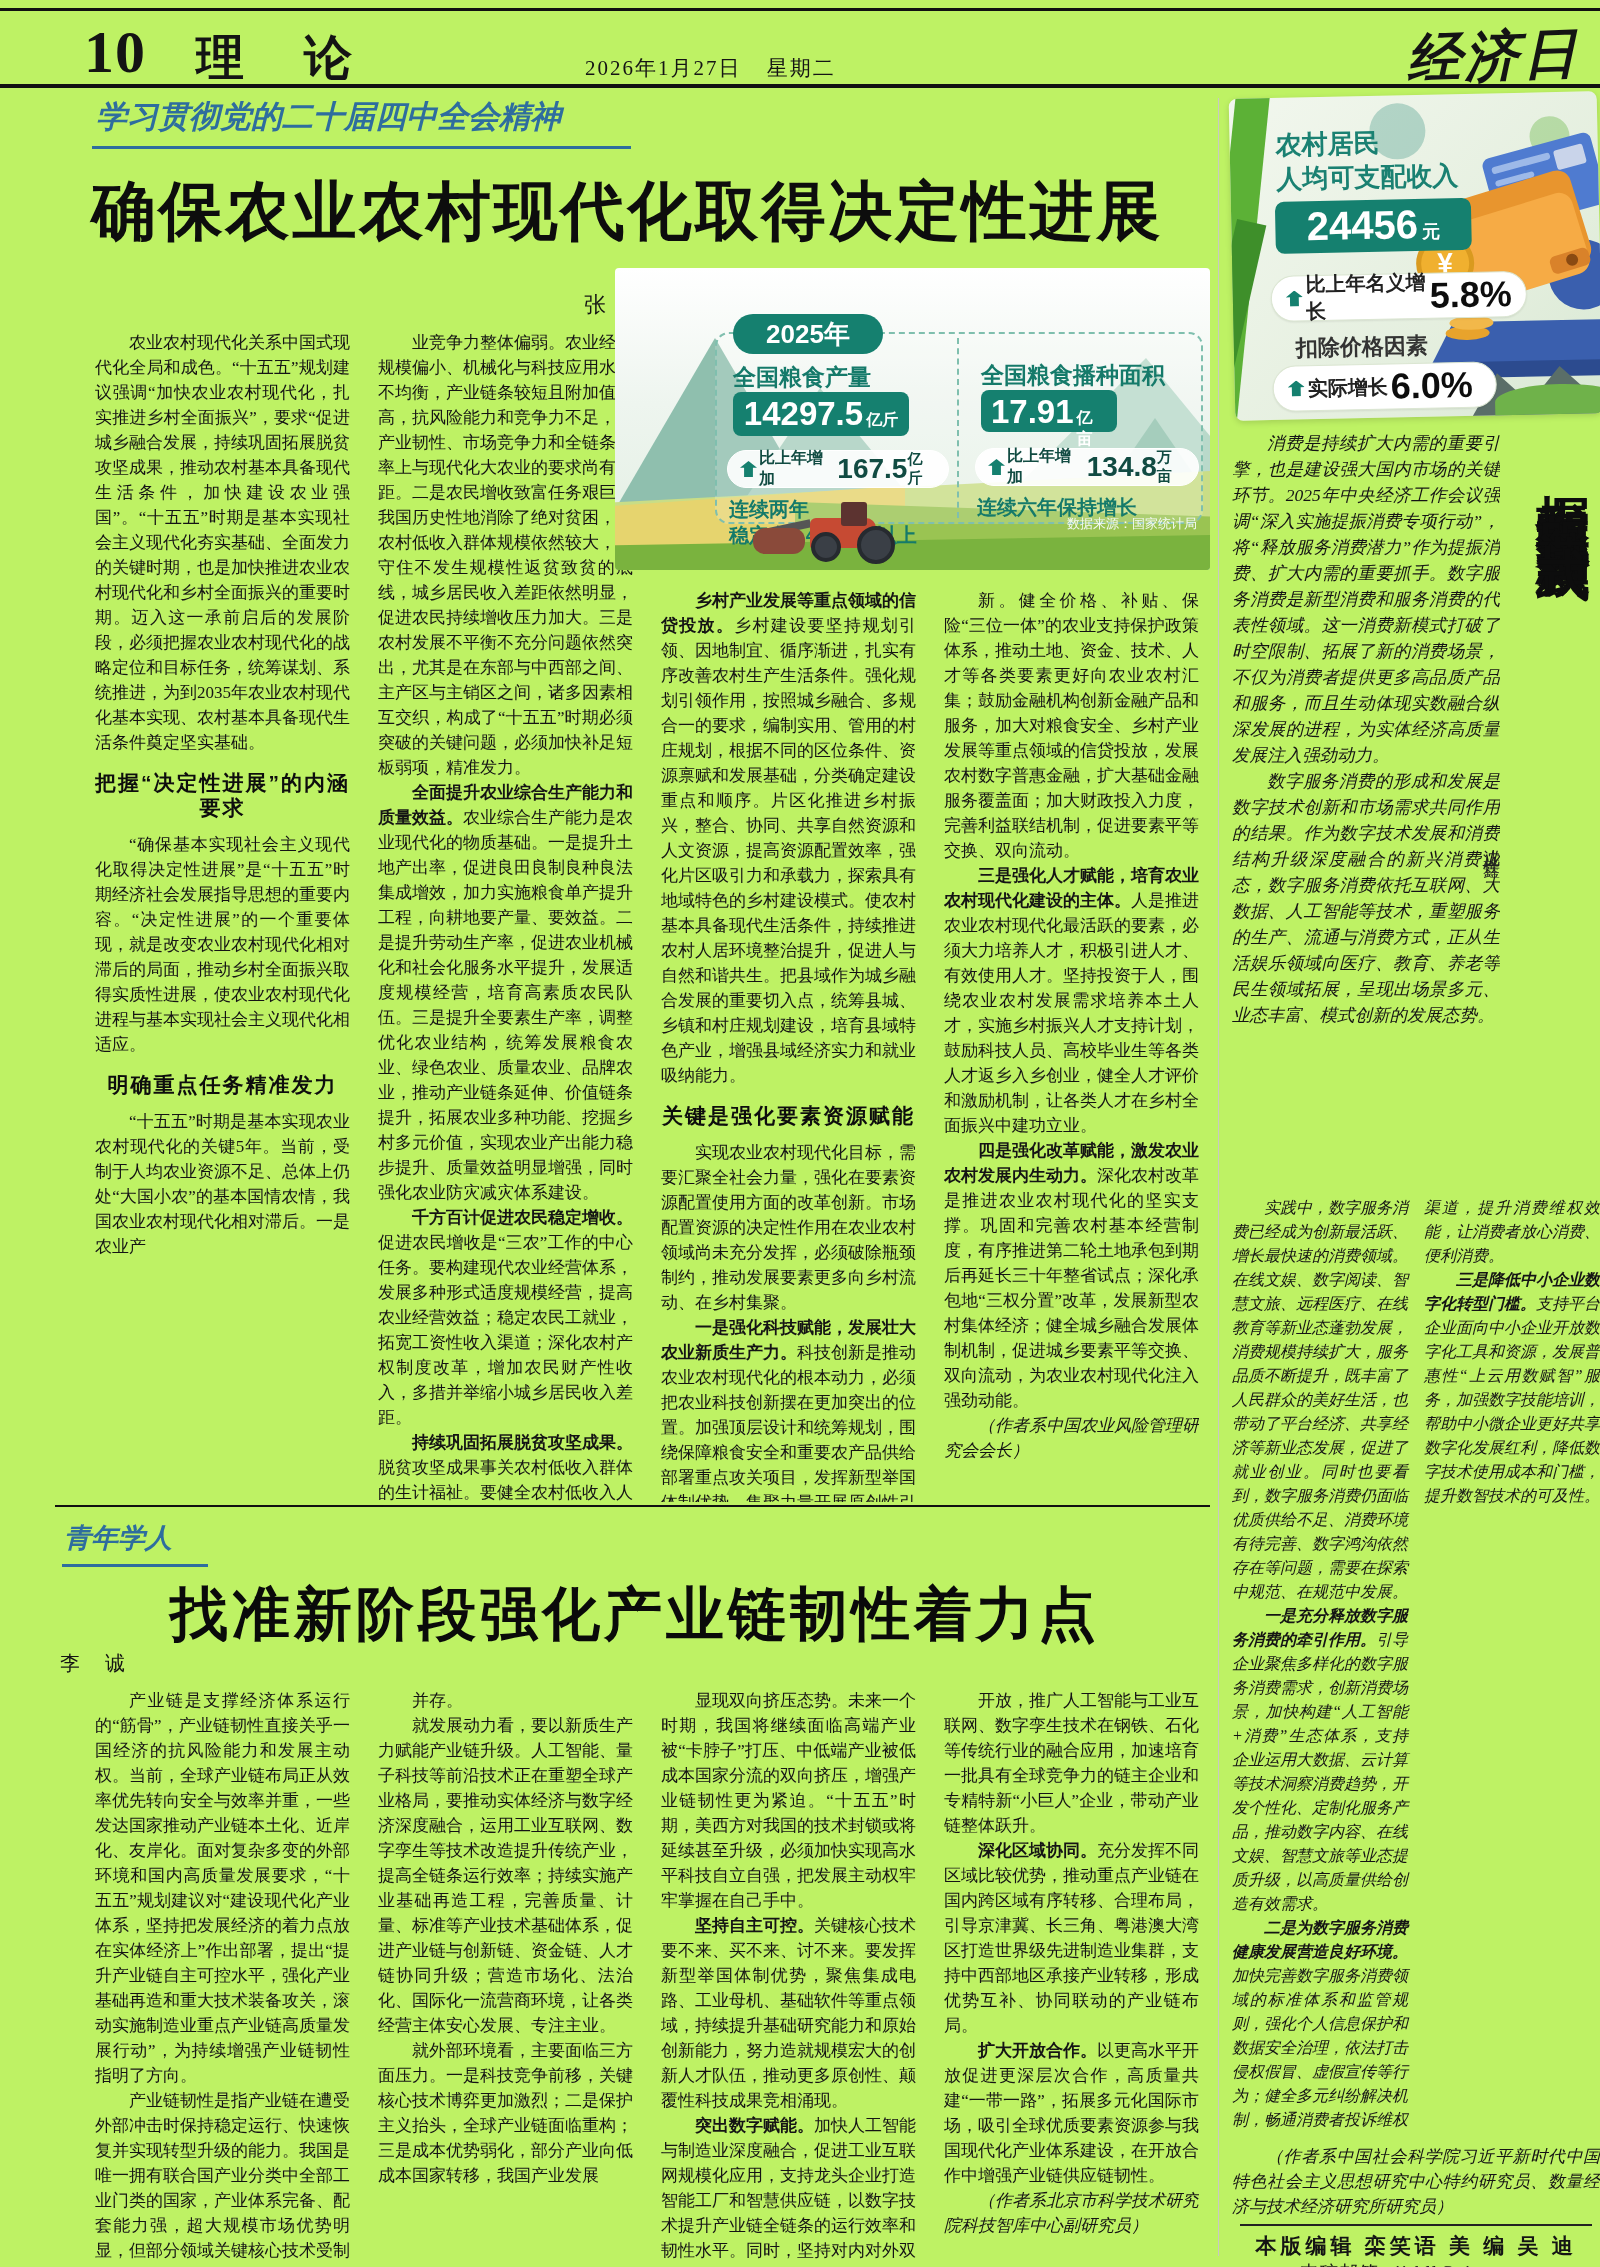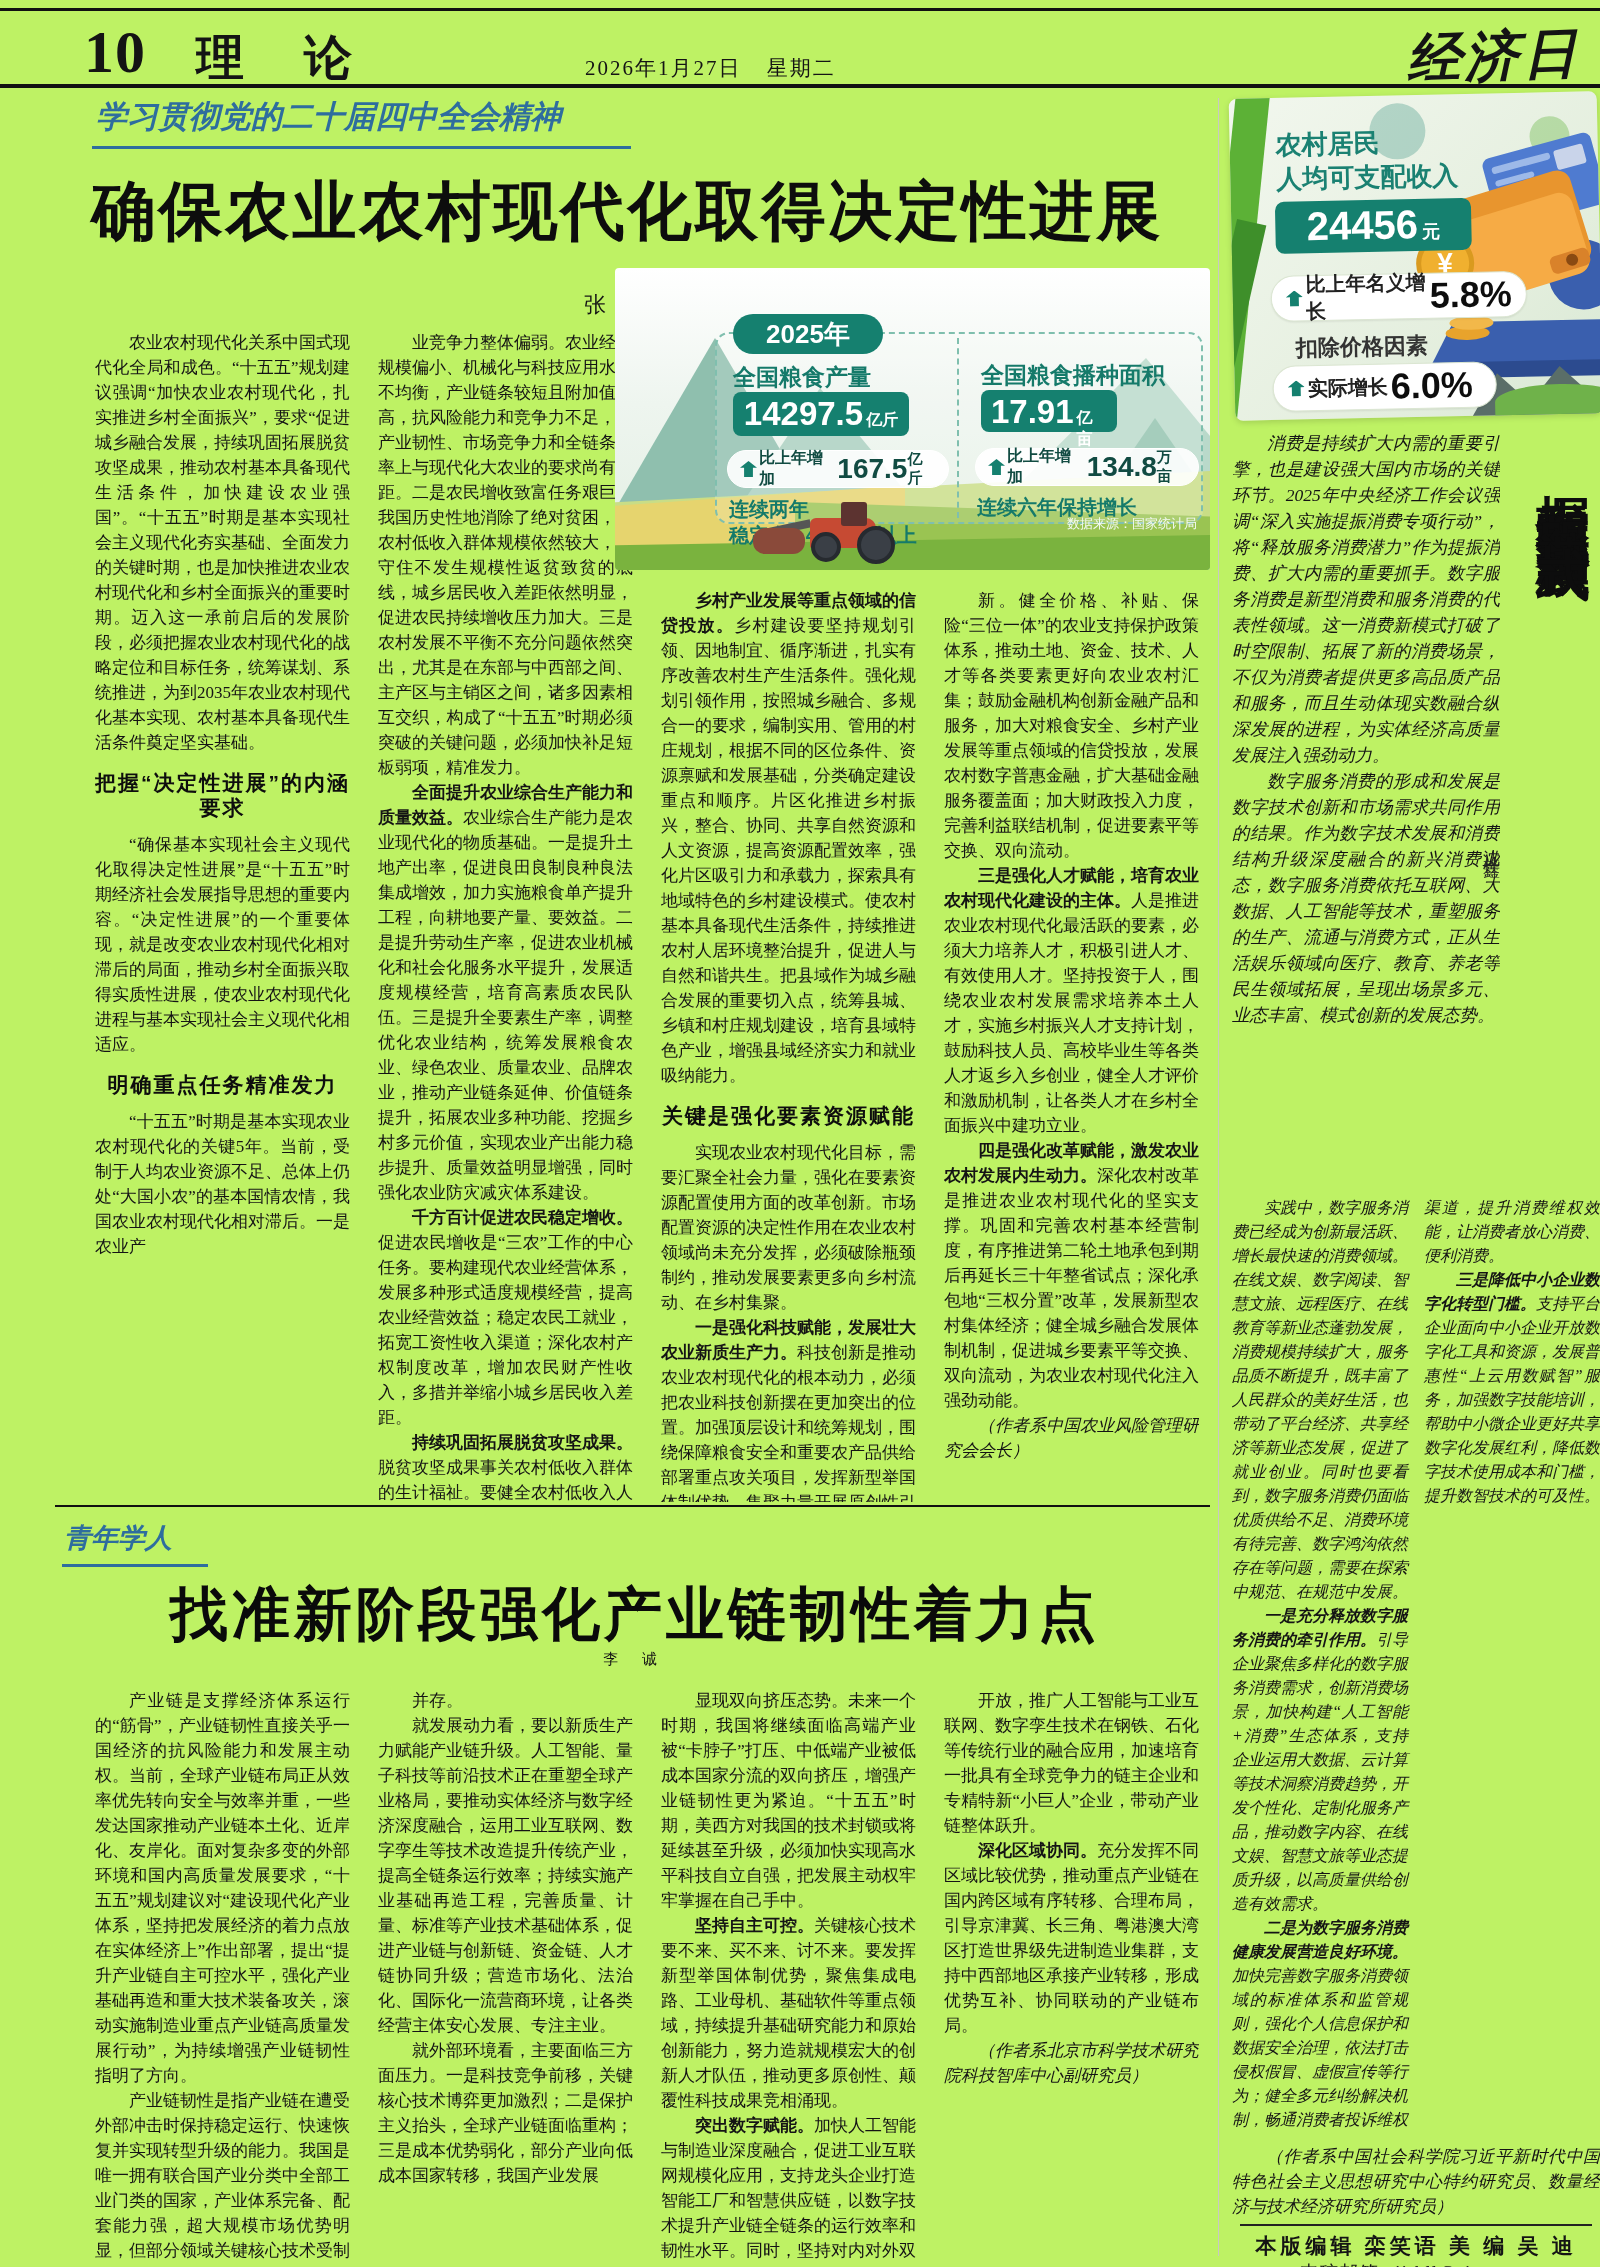--- a/index.html
+++ b/index.html
@@ -132,21 +132,21 @@
   .credits-rule{position:absolute;left:1240px;top:2224px;width:352px;height:2px;background:#222;}
   .credits-line1{position:absolute;left:1232px;top:2232px;width:368px;text-align:center;
           font-size:21px;font-weight:700;letter-spacing:4px;}
   .credits-line2{position:absolute;left:1232px;top:2260px;width:368px;text-align:center;font-size:19px;letter-spacing:1px;}
   
   .youth-rule{position:absolute;left:55px;top:1505px;width:1155px;height:2px;background:#111;}
   .youth-label{position:absolute;left:62px;top:1520px;font-family:var(--serif);font-style:italic;font-weight:700;
           font-size:27px;color:var(--blue);padding:0 36px 8px 2px;border-bottom:3px solid var(--blue);}
   .youth-headline{position:absolute;left:60px;top:1576px;width:1150px;text-align:center;
           font-family:var(--serif);font-weight:900;font-size:58px;letter-spacing:4px;color:#0a0a0a;}
-  .youth-byline{position:absolute;left:60px;top:1650px;width:1150px;text-align:center;font-size:15px;letter-spacing:10px;}
+  .youth-byline{position:absolute;left:60px;top:1650px;width:1150px;text-align:left;font-size:20px;letter-spacing:10px;}
   .ycol{position:absolute;width:255px;top:1688px;height:572px;font-size:17px;line-height:25px;text-align:justify;overflow:hidden;}
   .y1{left:95px;} .y2{left:378px;} .y3{left:661px;} .y4{left:944px;}
 </style>
 </head>
 <body>
 
 <div id="canvas">
 
   <div class="top-rule"></div>
   <div class="pageno">10</div>
@@ -315,16 +315,17 @@
       <p class="para">就外部环境看，主要面临三方面压力。一是科技竞争前移，关键核心技术博弈更加激烈；二是保护主义抬头，全球产业链面临重构；三是成本优势弱化，部分产业向低成本国家转移，我国产业发展</p>
     </section>
   <section class="ycol y3">
       <p class="para">显现双向挤压态势。未来一个时期，我国将继续面临高端产业被“卡脖子”打压、中低端产业被低成本国家分流的双向挤压，增强产业链韧性更为紧迫。“十五五”时期，美西方对我国的技术封锁或将延续甚至升级，必须加快实现高水平科技自立自强，把发展主动权牢牢掌握在自己手中。</p>
       <p class="para"><b>坚持自主可控。</b>关键核心技术要不来、买不来、讨不来。要发挥新型举国体制优势，聚焦集成电路、工业母机、基础软件等重点领域，持续提升基础研究能力和原始创新能力，努力造就规模宏大的创新人才队伍，推动更多原创性、颠覆性科技成果竞相涌现。</p>
       <p class="para"><b>突出数字赋能。</b>加快人工智能与制造业深度融合，促进工业互联网规模化应用，支持龙头企业打造智能工厂和智慧供应链，以数字技术提升产业链全链条的运行效率和韧性水平。同时，坚持对内对外双向</p>
     </section>
   <section class="ycol y4">
       <p class="para">开放，推广人工智能与工业互联网、数字孪生技术在钢铁、石化等传统行业的融合应用，加速培育一批具有全球竞争力的链主企业和专精特新“小巨人”企业，带动产业链整体跃升。</p>
       <p class="para"><b>深化区域协同。</b>充分发挥不同区域比较优势，推动重点产业链在国内跨区域有序转移、合理布局，引导京津冀、长三角、粤港澳大湾区打造世界级先进制造业集群，支持中西部地区承接产业转移，形成优势互补、协同联动的产业链布局。</p>
+      <p class="para"><b>扩大开放合作。</b>以更高水平开放促进更深层次合作，高质量共建“一带一路”，拓展多元化国际市场，吸引全球优质要素资源参与我国现代化产业体系建设，在开放合作中增强产业链供应链韧性。</p>
       <p class="para author-note">（作者系北京市科学技术研究院科技智库中心副研究员）</p>
     </section>
 
 </div>
 
 </body></html>

